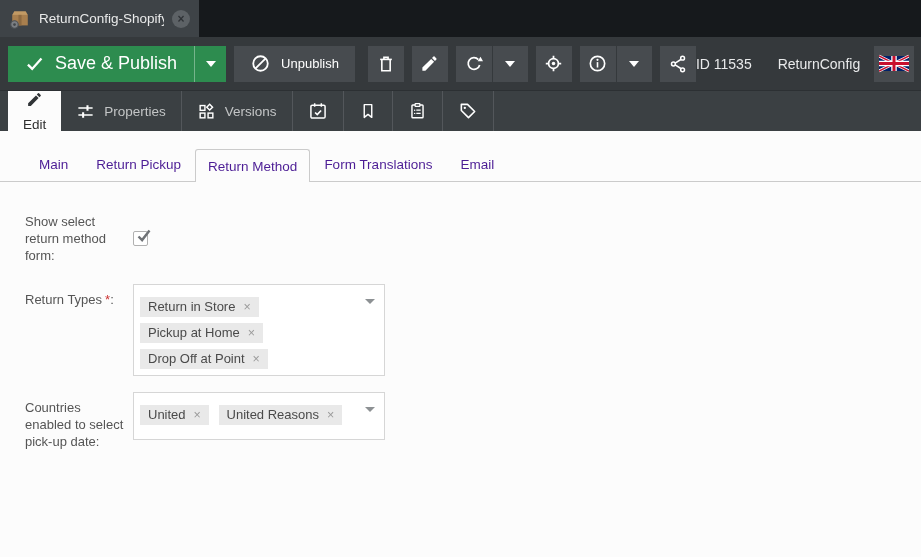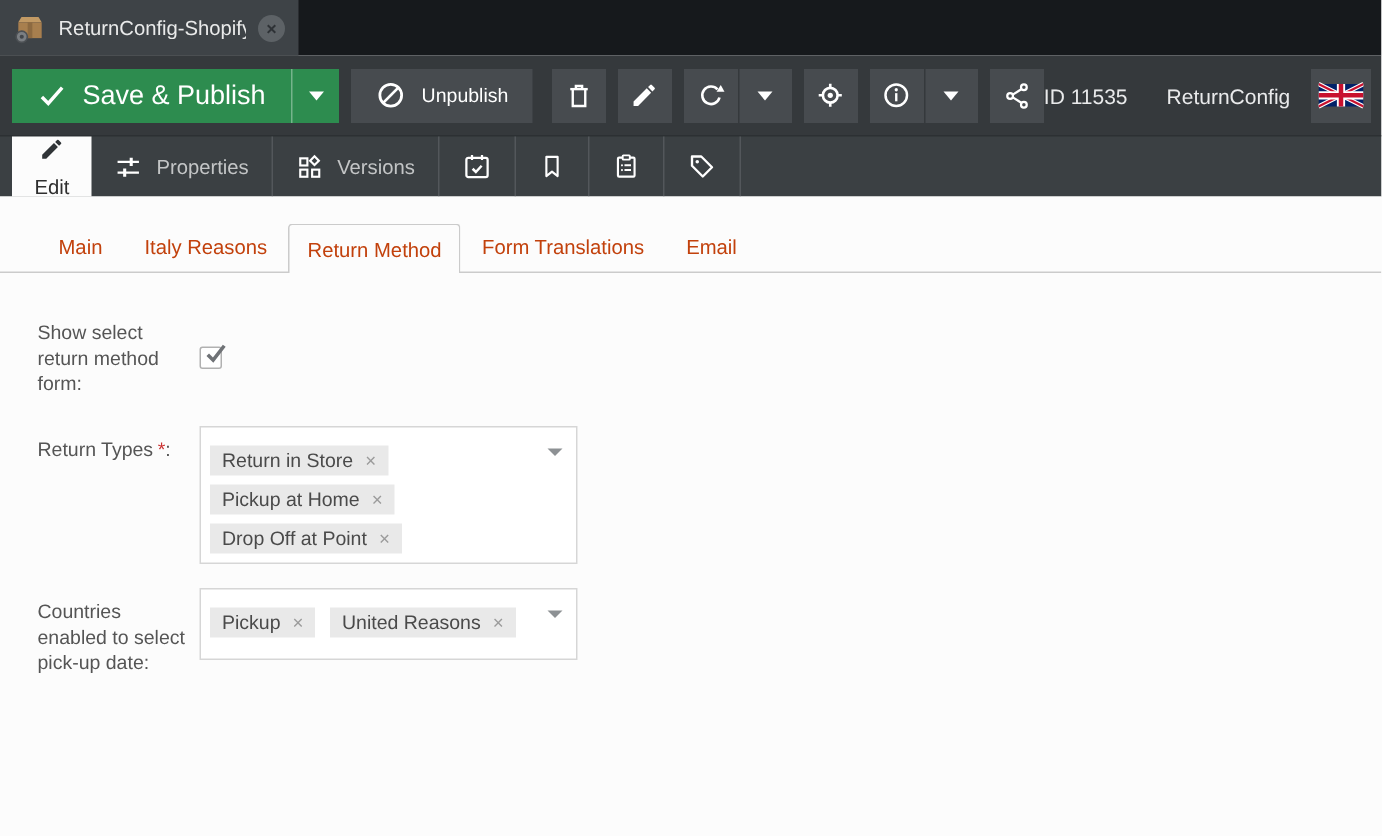--- a/index.html
+++ b/index.html
@@ -56,21 +56,21 @@
     color: #c3c5c6; font-size: 13.5px; flex: 0 0 auto;
   }
   .mtab { display: flex; align-items: center; gap: 9px; padding: 0 15px; border-right: 1px solid #53575b; cursor: pointer; }
   .mtab.icon-only { padding: 0 15px; }
   .mtab.active { background: #fcfcfc; color: #2e2e2e; border-right: none; flex-direction: column; }
 
   
   .content { flex: 1; background: #fcfcfc; overflow: hidden; }
   .subtabs {
     display: flex; align-items: flex-end; margin-top: 17px; padding-left: 25px;
-    border-bottom: 1px solid #cbcbcb; font-size: 13.5px; color: #c2410c;
+    border-bottom: 1px solid #cbcbcb; font-size: 13.5px; color: #4c1d95;
   }
   .subtab { padding: 0 14px; height: 33px; line-height: 33px; cursor: pointer; white-space: nowrap; }
   .subtab.active {
     background: #fcfcfc; border: 1px solid #cbcbcb; border-bottom: none;
     border-radius: 3px 3px 0 0; margin-bottom: -1px; padding: 0 12px;
   }
 
   .form { padding: 31px 0 0 25px; font-size: 13px; color: #555; }
   .frow { display: flex; align-items: flex-start; margin-bottom: 16px; }
   .flabel { width: 100px; margin-right: 8px; line-height: 17px; padding-top: 7px; }
@@ -290,21 +290,21 @@
           <path d="M4 4h7.4L20 12.6 12.6 20 4 11.4z" stroke="#fff" stroke-width="1.9" fill="none" stroke-linejoin="round"></path>
           <circle cx="8.2" cy="8.2" r="1.4" fill="#fff"></circle>
         </svg>
       </span>
     </div>
   </div>
 
   <div class="content">
     <div class="subtabs">
       <div class="subtab">Main</div>
-      <div class="subtab">Italy Reasons</div>
+      <div class="subtab">Return Pickup</div>
       <div class="subtab active">Return Method</div>
       <div class="subtab">Form Translations</div>
       <div class="subtab">Email</div>
     </div>
 
     <div class="form">
 
       <div class="frow cb-row">
         <div class="flabel">Show select return method form:</div>
         <div class="checkbox">
@@ -320,21 +320,21 @@
           <span class="tag"><span>Return in Store</span><span class="tag-x">×</span></span>
           <span class="tag"><span>Pickup at Home</span><span class="tag-x">×</span></span>
           <span class="tag"><span>Drop Off at Point</span><span class="tag-x">×</span></span>
           <span class="ms-caret"></span>
         </div>
       </div>
 
       <div class="frow">
         <div class="flabel">Countries enabled to select pick-up date:</div>
         <div class="msbox short">
-          <span class="tag"><span>Pickup</span><span class="tag-x">×</span></span>
+          <span class="tag"><span>United</span><span class="tag-x">×</span></span>
           <span class="tag"><span>United Reasons</span><span class="tag-x">×</span></span>
           <span class="ms-caret"></span>
         </div>
       </div>
 
     </div>
   </div>
 
 </div>
 

